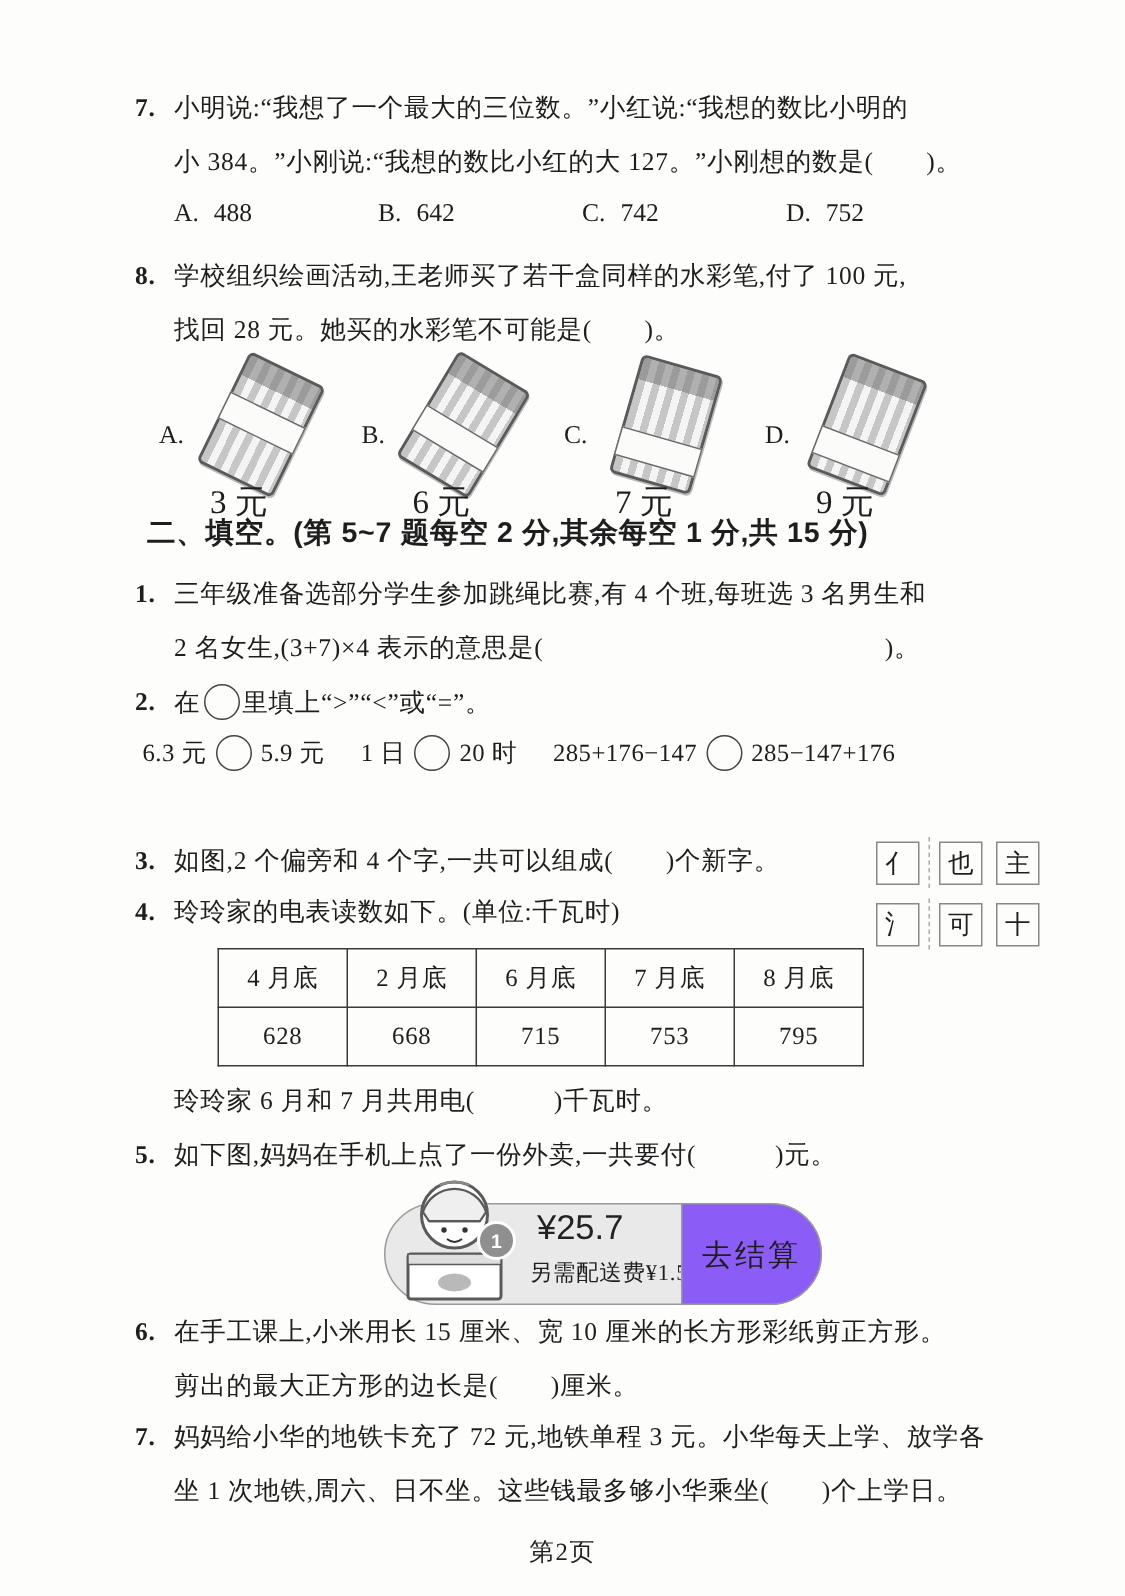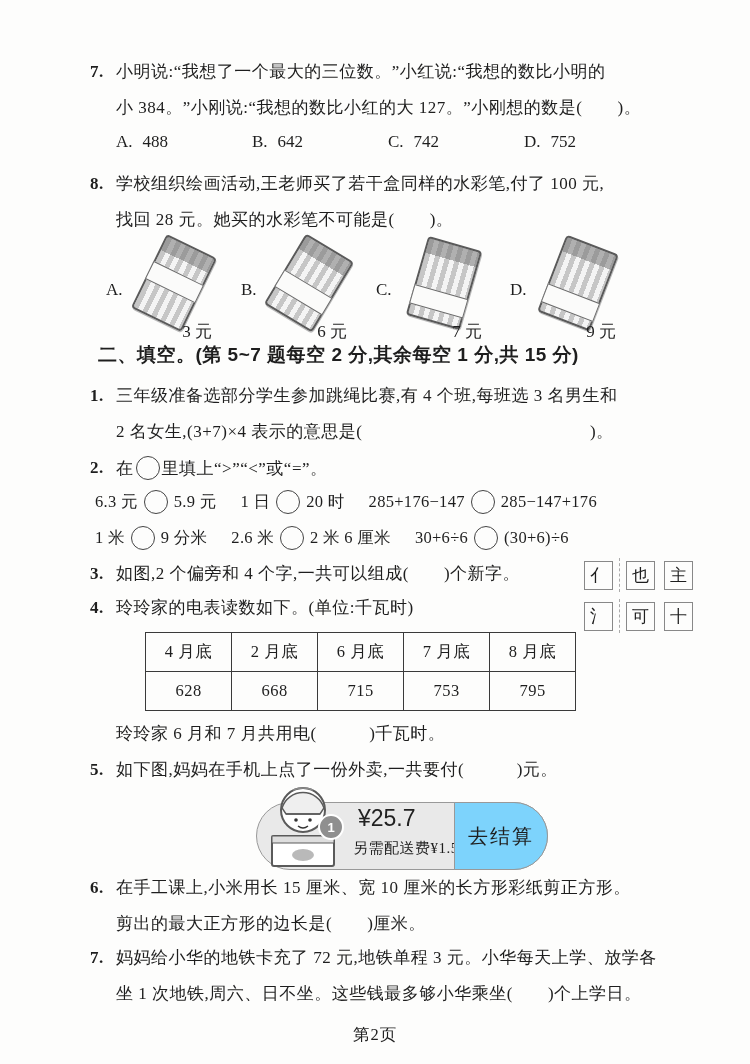--- a/index.html
+++ b/index.html
@@ -13,21 +13,21 @@
   .opt .olabel{margin-right:10px;}
   
   .pengroup{position:absolute;top:238px;width:138px;height:102px;}
   .pengroup .plabel{position:absolute;left:0;top:42px;font-size:17px;}
   .penbox{position:absolute;left:40px;top:4px;width:52px;height:78px;border:2px solid #5a5a5a;border-radius:4px;
           background:
             linear-gradient(rgba(120,120,120,.55) 0 15px, rgba(0,0,0,0) 15px),
             repeating-linear-gradient(90deg,#c6c6c6 0 5px,#f4f4f4 5px 10px);
           box-shadow:1px 1px 0 #bbb;}
   .penband{position:absolute;left:-2px;right:-2px;height:18px;background:#fbfbfa;border:1.5px solid #6a6a6a;}
-  .pprice{position:absolute;left:34px;top:82px;width:72px;text-align:right;font-size:17px;}
+  .pprice{position:absolute;left:34px;top:82px;width:72px;text-align:left;font-size:22px;}
   
   .section-title{position:absolute;top:342px;left:58px;font-family:"Liberation Sans","DejaVu Sans",sans-serif;
                  font-weight:bold;font-size:19px;letter-spacing:.5px;margin-left:40px;}
   
   .cmp-row{position:absolute;display:flex;align-items:center;font-size:16.5px;letter-spacing:.3px;white-space:nowrap;}
   .cmp-group{display:flex;align-items:center;margin-right:24px;}
   .cmp-circle{display:inline-block;width:22px;height:22px;border:1.6px solid #444;border-radius:50%;
               margin:0 6px;flex:0 0 auto;}
   
   .chargrid{position:absolute;left:584px;top:558px;display:flex;flex-direction:column;gap:7px;}
@@ -37,21 +37,21 @@
   .cbox + .cbox{margin-left:9px;}
   .cdiv{width:0;height:34px;border-left:1.6px dashed #aaa;margin:0 6px;}
   
   .meter-table{position:absolute;left:145px;top:632px;border-collapse:collapse;padding-left:14px;}
   .meter-table td{border:1.4px solid #3a3a3a;width:83px;height:36px;text-align:center;
                   font-size:16.5px;letter-spacing:.5px;}
   
   .delivery{position:absolute;left:256px;top:784px;width:292px;height:86px;}
   .pill{position:absolute;left:0;right:0;top:18px;bottom:0;border-radius:34px;background:#e9e9e9;
         border:1.5px solid #999;}
-  .checkout{position:absolute;right:0;top:18px;bottom:0;width:92px;background:#7dd3fc;border:1.5px solid #999;
+  .checkout{position:absolute;right:0;top:18px;bottom:0;width:92px;background:#8b5cf6;border:1.5px solid #999;
             border-radius:0 34px 34px 0;display:flex;align-items:center;justify-content:center;
             font-size:20px;letter-spacing:2px;}
   .courier{position:absolute;left:10px;top:0;width:74px;height:84px;}
   .badge{position:absolute;left:62px;top:30px;width:22px;height:22px;border-radius:50%;background:#8f8f8f;
          border:2px solid #fff;color:#fff;display:flex;align-items:center;justify-content:center;
          font-family:"Liberation Sans",sans-serif;font-size:13px;font-weight:bold;}
   .price{position:absolute;left:102px;top:21px;font-family:"Liberation Sans","DejaVu Sans",sans-serif;
          font-size:23px;color:#222;}
   .fee{position:absolute;left:97px;top:55px;font-size:15px;letter-spacing:.5px;}
   
@@ -122,37 +122,20 @@
       </span>
     <span class="cmp-group">
         <span>1 日</span>
         <span class="cmp-circle"></span>
         <span>20 时</span>
       </span>
     <span class="cmp-group">
         <span>285+176−147</span>
         <span class="cmp-circle"></span>
         <span>285−147+176</span>
-      </span>
-  </div>
-  <div class="cmp-row" style="top:526px;left:95px">
-    <span class="cmp-group">
-        <span>1 米</span>
-        <span class="cmp-circle"></span>
-        <span>9 分米</span>
-      </span>
-    <span class="cmp-group">
-        <span>2.6 米</span>
-        <span class="cmp-circle"></span>
-        <span>2 米 6 厘米</span>
-      </span>
-    <span class="cmp-group">
-        <span>30+6÷6</span>
-        <span class="cmp-circle"></span>
-        <span>(30+6)÷6</span>
       </span>
   </div>
 
   <div class="line" style="top:562px;left:90px"><span class="qnum">3.</span><span>如图,2 个偏旁和 4 个字,一共可以组成(　　)个新字。</span></div>
   <div class="chargrid">
     <div class="crow">
       <span class="cbox">亻</span>
       <span class="cdiv"></span>
       <span class="cbox">也</span>
       <span class="cbox">主</span>

